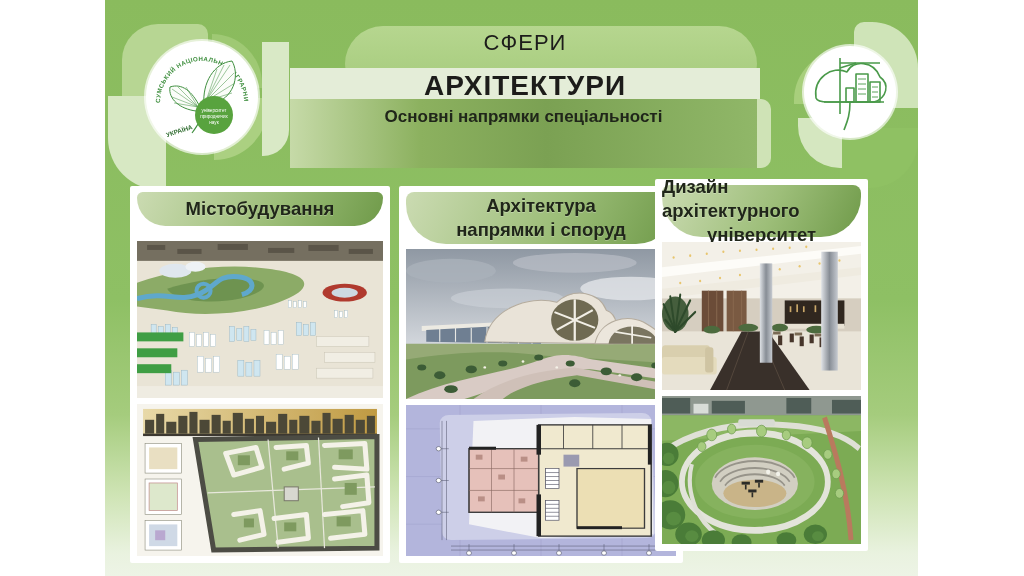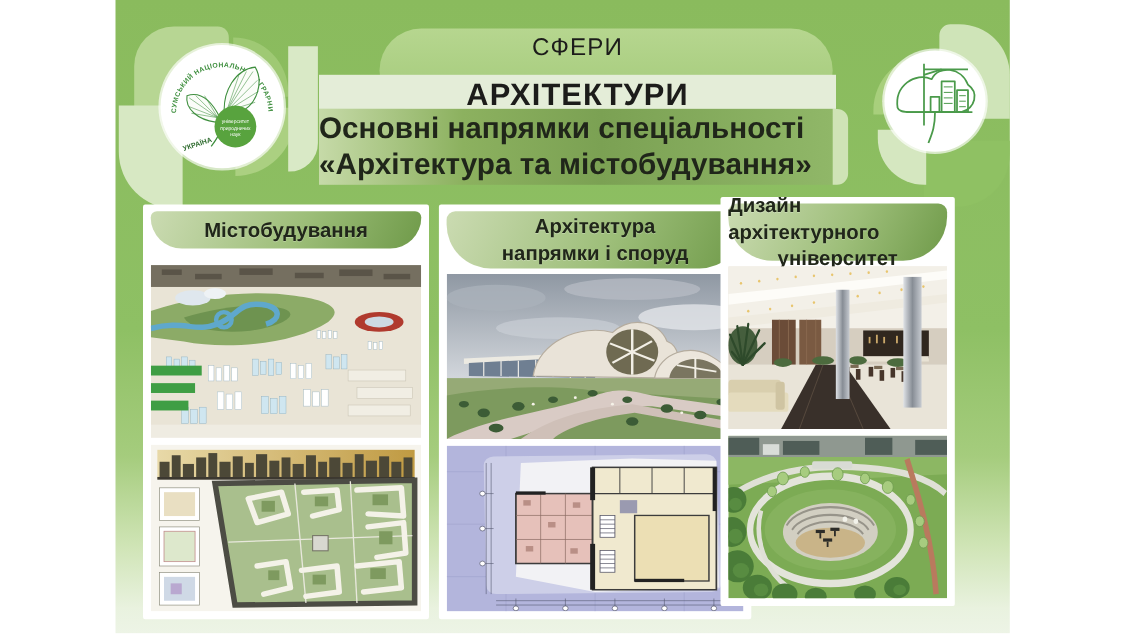--- a/index.html
+++ b/index.html
@@ -14,21 +14,21 @@
         background:linear-gradient(180deg,#b6d68f,#a2c978);}
   .t1{position:absolute;left:290px;top:30px;width:470px;text-align:center;
       font-size:22px;font-weight:400;letter-spacing:1px;color:#1c1c1a;}
   .band-light{position:absolute;left:290px;top:68px;width:470px;height:31px;background:#e4edd8;}
   .t2{position:absolute;left:0;top:2px;width:100%;text-align:center;
       font-size:28px;font-weight:700;letter-spacing:1px;color:#1c1c1a;}
   .band-sub{position:absolute;left:290px;top:99px;width:467px;height:69px;
             background:linear-gradient(90deg,#c6daa8 0%,#8cb15f 28%,#7ba153 55%,#90b768 100%);}
   .band-sub-tab{position:absolute;left:757px;top:99px;width:14px;height:69px;
                 background:#cfe3b6;border-radius:0 10px 10px 0;}
-  .sub-line{width:100%;font-size:27px;font-weight:700;color:#20261a;line-height:33px;}
+  .sub-line{width:100%;text-align:center;font-size:17px;font-weight:700;color:#20261a;line-height:33px;}
   .band-sub .wrap{position:absolute;top:1px;width:100%;}
   
   .logo-circle{position:absolute;border-radius:50%;background:#ffffff;
                box-shadow:0 0 0 2px rgba(255,255,255,.65);}
   .logo-circle svg{display:block;width:100%;height:100%;}
   
   .card{position:absolute;background:#ffffff;border-radius:2px;}
   .card-hdr{position:absolute;left:7px;right:7px;top:6px;display:flex;flex-direction:column;
             justify-content:center;align-items:center;
             background:linear-gradient(115deg,#cbdbb2 0%,#9dbe79 55%,#6f9a49 100%);
@@ -59,21 +59,20 @@
   <div class="deco" style="left:798px;top:118px;width:44px;height:50px;background:#d5e7c0;border-radius:0 0 0 42px;"></div>
 
   <div class="pill"></div>
   <div class="band-light">
     <div class="t2">АРХІТЕКТУРИ</div>
   </div>
   <div class="t1">СФЕРИ</div>
   <div class="band-sub">
     <div class="wrap">
       <div class="sub-line">Основні напрямки спеціальності</div>
-      <div class="sub-line">«Архітектура та містобудування»</div>
     </div>
   </div>
   <div class="band-sub-tab"></div>
 
   <div class="logo-circle" style="left:146px;top:41px;width:112px;height:112px;">
     <svg viewBox="0 0 112 112">
       <defs>
           <path id="ringPath" d="M14,62 A42,42 0 1 1 98,62"></path>
         </defs>
       <circle cx="56" cy="56" r="55" fill="#ffffff"></circle>

